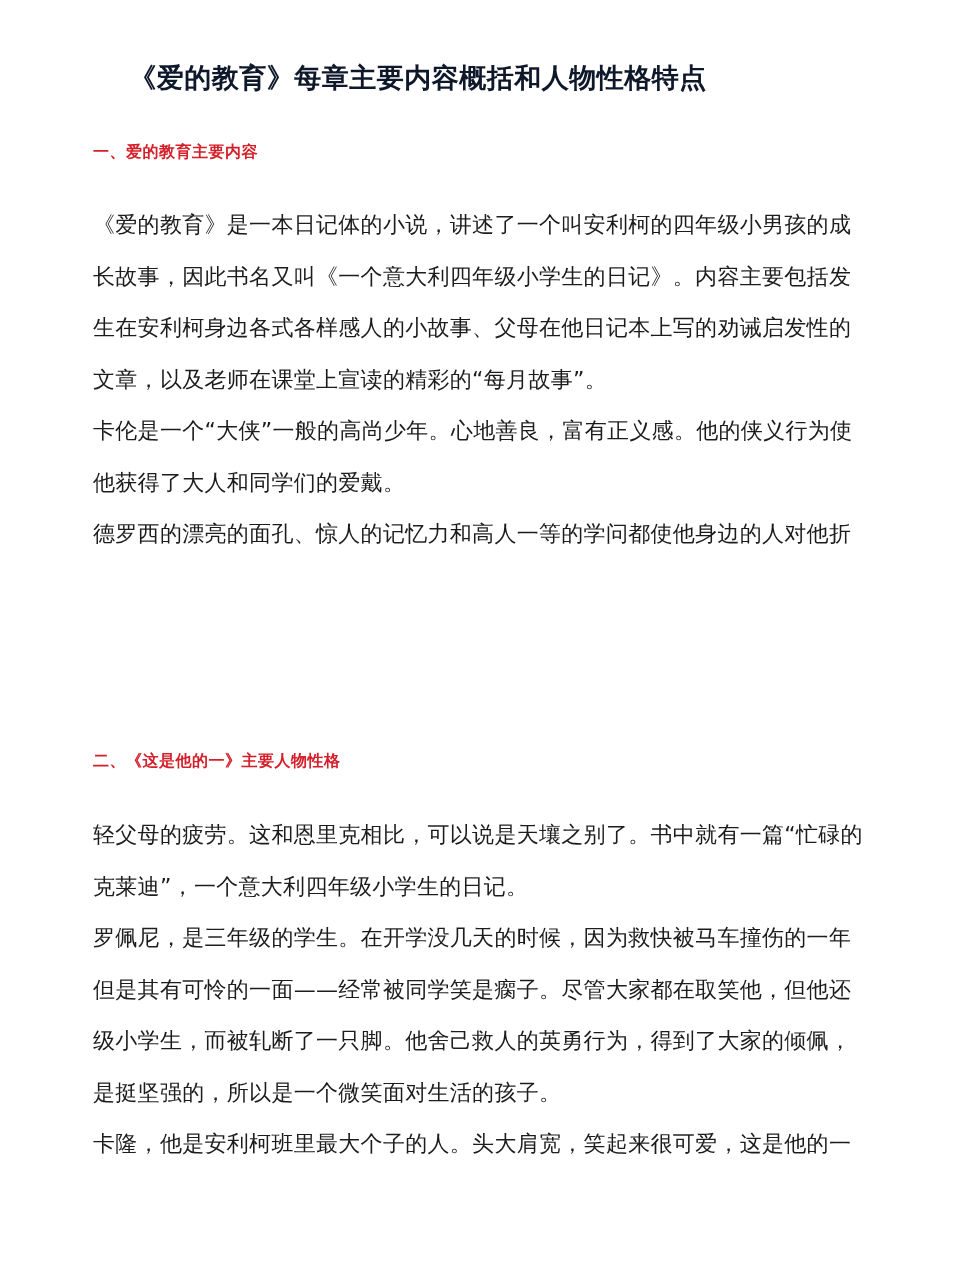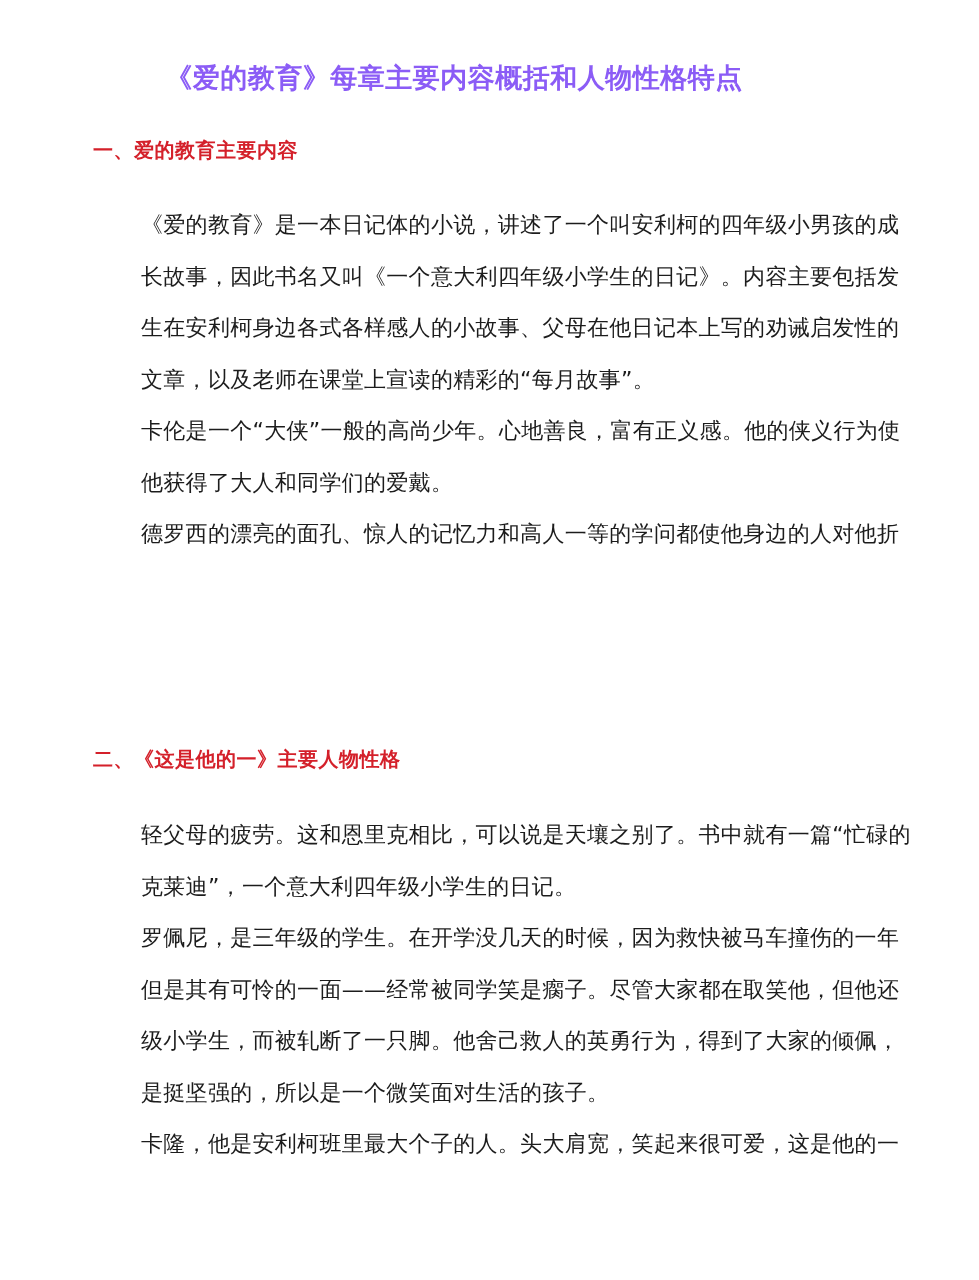--- a/index.html
+++ b/index.html
@@ -22,44 +22,41 @@
       height: 1280px;
     }
     .doc-title {
       position: absolute;
       left: 0;
       top: 56px;
       width: 836px;
       text-align: center;
       font-size: 27px;
       font-weight: bold;
-      color: #8b5cf6;
+      color: #0f172a;
       line-height: 44px;
       letter-spacing: 0.5px;
-      padding-left: 36px;
     }
     .section-heading {
       position: absolute;
       left: 93px;
-      font-size: 20px;
+      font-size: 16px;
       font-weight: bold;
       color: #d4202a;
       line-height: 40px;
       letter-spacing: 0.5px;
-      font-family: Liberation Mono, monospace;
     }
     .body-block {
       position: absolute;
       left: 93px;
       width: 800px;
       font-size: 22px;
       line-height: 51.5px;
       color: #1c1c1c;
       letter-spacing: 0.3px;
-      margin-left: 48px;
     }
     .para {
       margin: 0;
       padding: 0;
       white-space: normal;
     }
     .line {
       display: block;
       white-space: nowrap;
       height: 51.5px;

